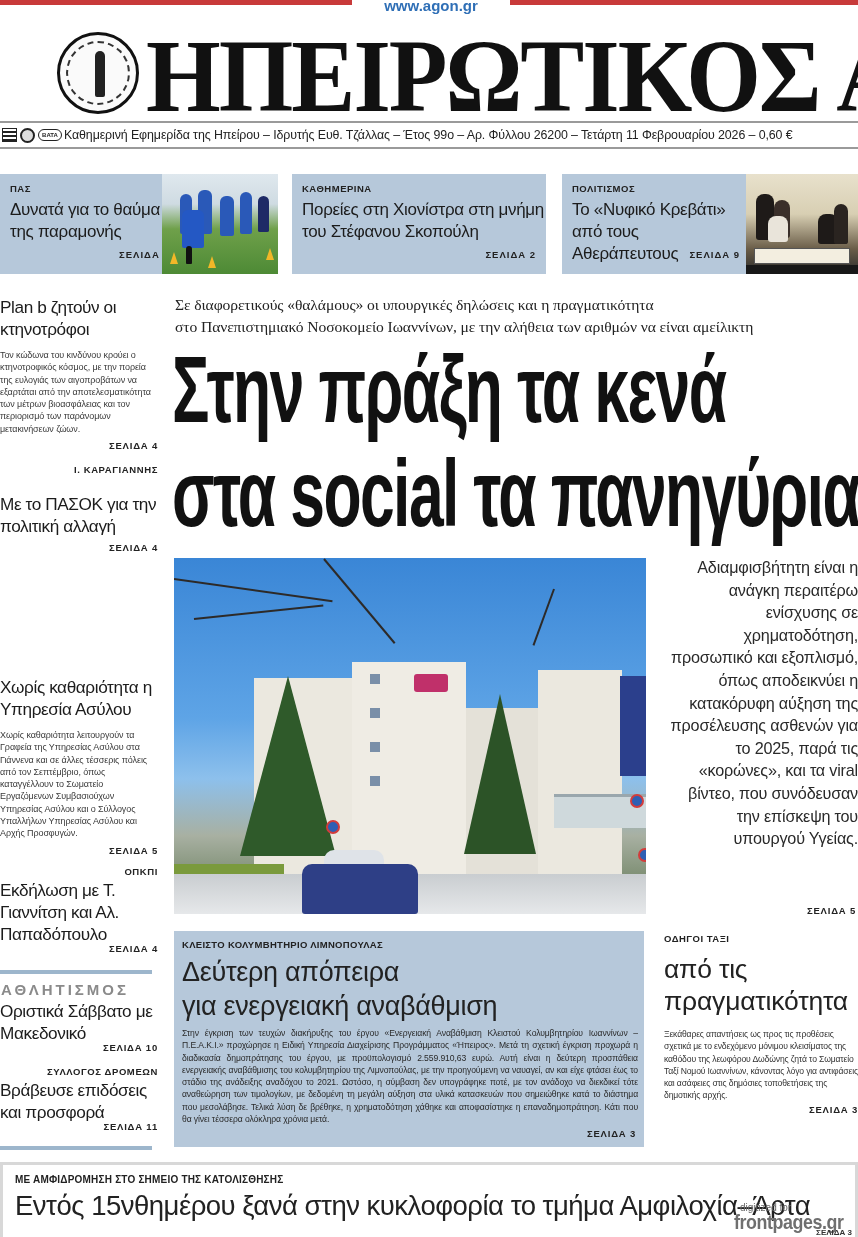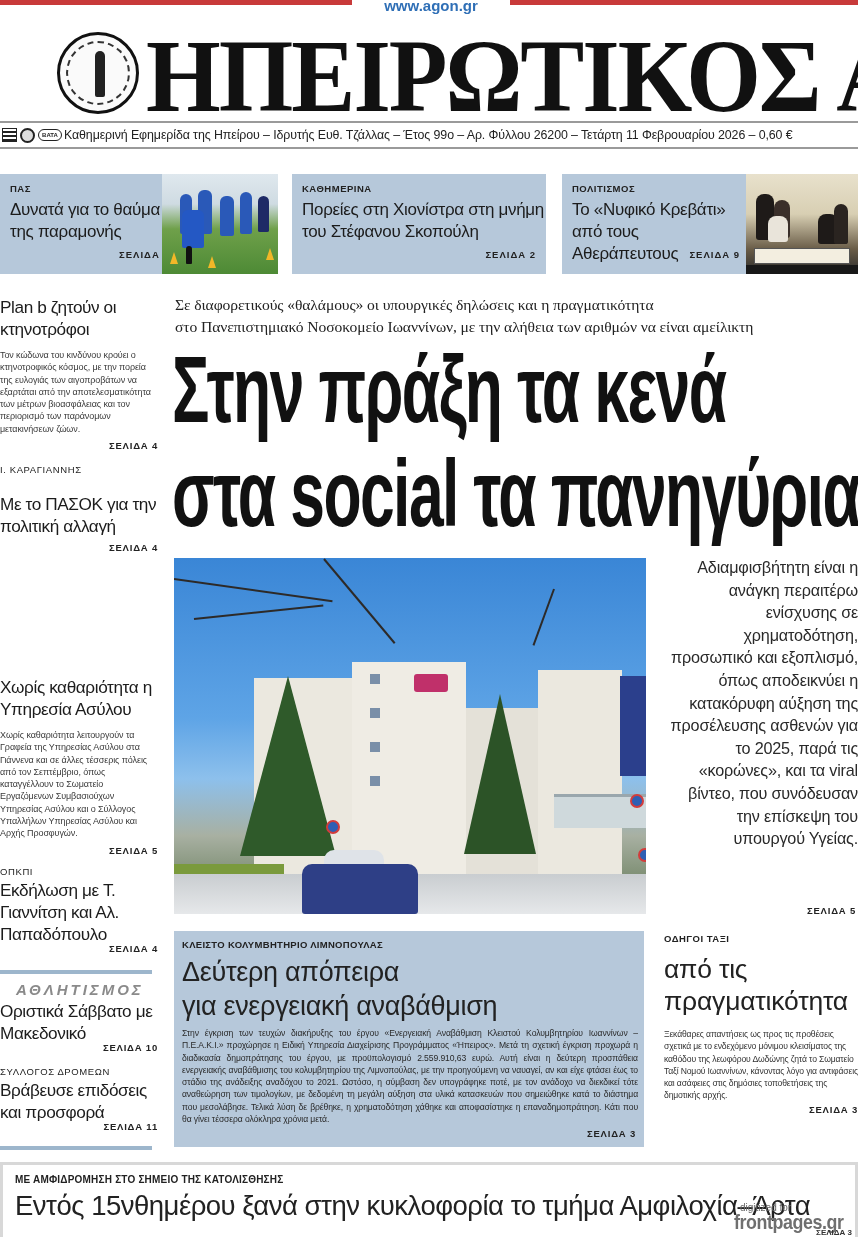--- a/index.html
+++ b/index.html
@@ -37,26 +37,26 @@
       linear-gradient(180deg, #dfe8ee 0%, #cfdbe2 30%, #6fa04a 55%, #4d8a35 100%); overflow: hidden; }
   .player { position: absolute; border-radius: 6px 6px 2px 2px; background: #2a59b8; }
   .cone { position: absolute; width: 0; height: 0; border-left: 4px solid transparent; border-right: 4px solid transparent; border-bottom: 12px solid #f2b728; }
   .photo-poster { left: 746px; width: 112px; background: linear-gradient(180deg, #e8e1cc 0%, #d8cfb3 40%, #6a5d48 75%, #2b2b2b 100%); overflow: hidden; }
   .poster-fig { position: absolute; border-radius: 8px 8px 3px 3px; background: #1e1a18; }
   .poster-grid { position: absolute; left: 8px; right: 8px; bottom: 10px; height: 16px; background: #f3eee0; border: 1px solid #555; }
   .poster-base { position: absolute; left: 0; right: 0; bottom: 0; height: 9px; background: #181818; }
 
   
   .lc { position: absolute; left: 0; width: 158px; }
-  .lc .kicker { font-size: 9.5px; font-weight: normal; letter-spacing: 0.6px; color: #222; }
+  .lc .kicker { font-size: 9.5px; font-weight: bold; letter-spacing: 0.6px; color: #222; text-align: right; }
   .lc .head { font-size: 17.2px; line-height: 22px; color: #1c1c1c; letter-spacing: -0.4px; }
   .lc .body { font-size: 9px; line-height: 12.3px; color: #3a3a3a; margin-top: 9px; letter-spacing: -0.1px; }
   .lc .page { font-size: 9.5px; font-weight: bold; letter-spacing: 0.8px; color: #222; text-align: right; margin-top: 5px; }
   .lc-sep { position: absolute; left: 0; width: 152px; height: 4px; background: #9db6cc; }
-  .section-label { position: absolute; left: 16px; top: 981px; font-size: 15px; font-weight: bold; letter-spacing: 3px; color: #8a8a8a; font-style: italic; }
+  .section-label { position: absolute; left: 1px; top: 981px; font-size: 15px; font-weight: bold; letter-spacing: 3px; color: #8a8a8a; }
 
   
   .deck { position: absolute; left: 175px; top: 294px; width: 683px; font-family: "Liberation Serif", "DejaVu Serif", serif; font-size: 15.6px; line-height: 21.5px; color: #222; letter-spacing: -0.1px; }
   .main-head { position: absolute; left: 172px; top: 338px; width: 686px; font-family: "Liberation Sans", "DejaVu Sans", sans-serif; font-weight: bold; font-size: 80px; line-height: 88px; color: #111; letter-spacing: -2px; transform: scaleX(0.78) scaleY(1.18); transform-origin: top left; white-space: nowrap; }
 
   .hospital-photo { position: absolute; left: 174px; top: 558px; width: 472px; height: 356px; overflow: hidden; background: linear-gradient(180deg, #3a86d6 0%, #5ea4e6 45%, #8dc0ec 62%, #a8b0a2 78%, #58714a 100%); }
   .bldg { position: absolute; background: #ebe8df; }
   .bldg-win { position: absolute; background: #7a8fa8; }
   .tree { position: absolute; width: 0; height: 0; border-left-style: solid; border-right-style: solid; border-left-color: transparent; border-right-color: transparent; }
   .road { position: absolute; left: 0; bottom: 0; width: 100%; height: 40px; background: linear-gradient(180deg, #c9cdd0, #e6e8ea); }

